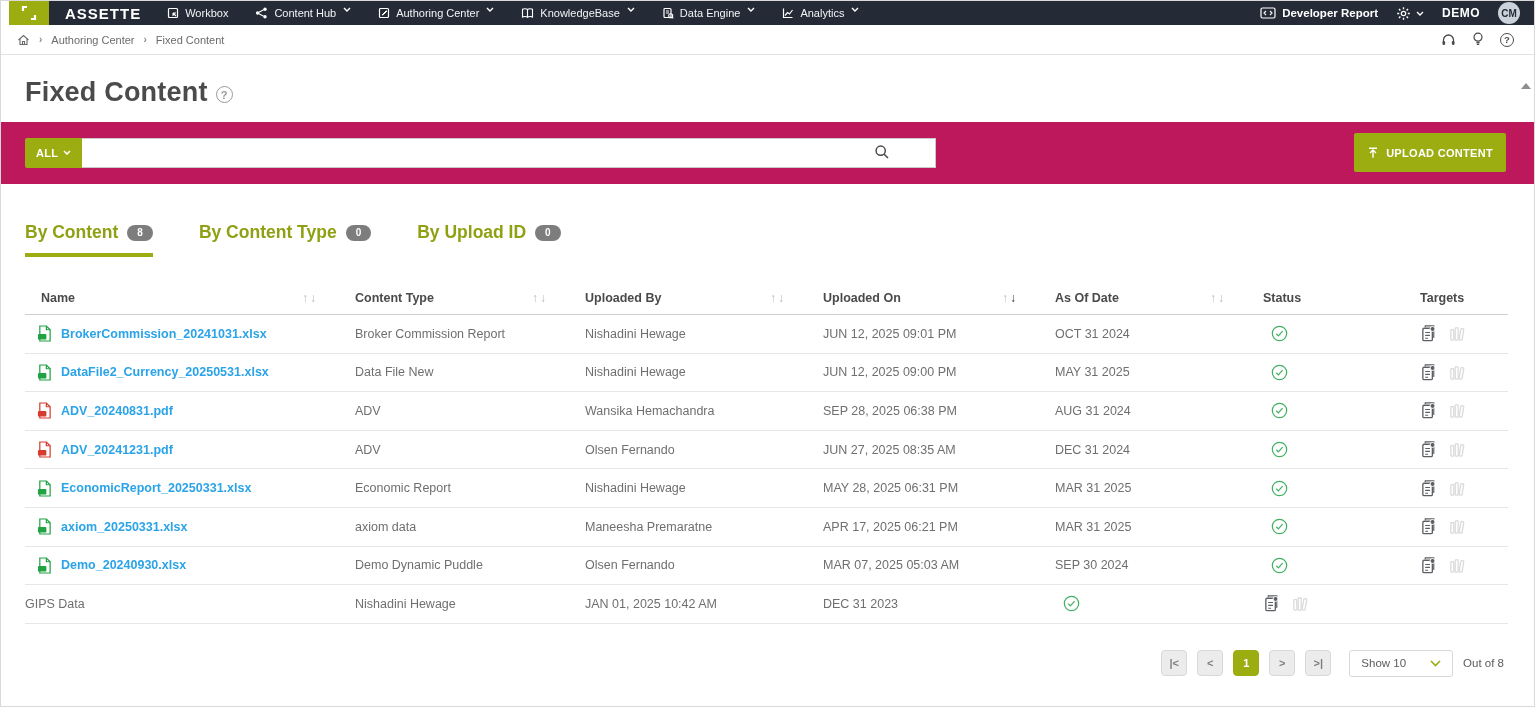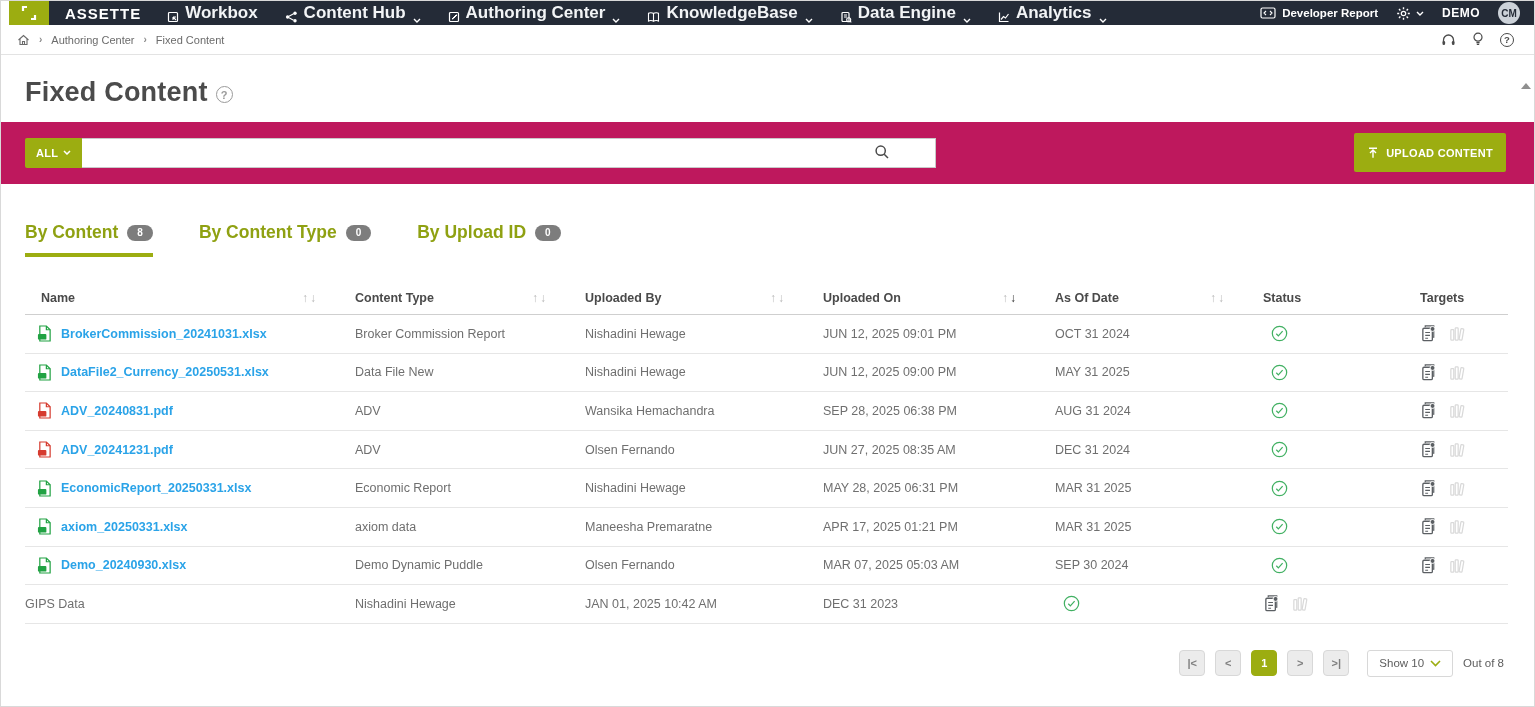--- a/index.html
+++ b/index.html
@@ -13,21 +13,21 @@
   svg { display:block; }
 
   
   .topnav {
     height:24px; background:#242b37; display:flex; align-items:stretch;
     color:#fff; font-size:12px;margin-left:8px;
   }
   .logo-box { width:40px; background:#9cad11; display:flex; align-items:center; justify-content:center; }
   .brand { display:flex; align-items:center; font-weight:bold; font-size:15px; letter-spacing:1px; padding:0 26px 0 16px; }
   .nav-items { display:flex; align-items:center; gap:27px; flex:1; }
-  .nav-item { display:flex; align-items:flex-end; gap:6px; font-weight:bold; font-size:17px; color:#f2f4f6; cursor:pointer; white-space:nowrap; }
+  .nav-item { display:flex; align-items:flex-start; gap:6px; font-weight:normal; font-size:11px; color:#f2f4f6; cursor:pointer; white-space:nowrap; }
   .nav-item .chev { margin-left:1px; }
   .topnav-right { display:flex; align-items:center; gap:18px; padding-right:14px; }
   .devtools { display:flex; align-items:center; gap:6px; font-weight:bold; font-size:11.5px; }
   .gear-wrap { display:flex; align-items:center; gap:5px; }
   .env-label { font-weight:bold; font-size:12px; letter-spacing:.5px; }
   .avatar { width:22px; height:22px; border-radius:50%; background:#ccd2d9; color:#242b37;
             font-size:10px; font-weight:bold; display:flex; align-items:center; justify-content:center; }
 
   
   .crumb-bar { height:30px; background:#fff; border-bottom:1px solid #e3e3e3;
@@ -93,21 +93,21 @@
   .target-icon.disabled { color:#d9d9d9; cursor:default; }
   .kebab { display:flex; flex-direction:column; gap:2.6px; align-items:center; cursor:pointer; padding:4px 6px; margin-left:auto; margin-right:16px; }
   .kebab i { width:3.2px; height:3.2px; border-radius:50%; background:#4a4a4a; }
 
   
   .pager-row { display:flex; align-items:center; justify-content:flex-end; gap:10px; margin:26px 30px 0 0; }
   .pg-btn { width:26px; height:26px; border:1px solid #d8d8d8; background:#ececec; color:#7f7f7f;
             border-radius:4px; font-size:11px; display:flex; align-items:center; justify-content:center; cursor:pointer; font-weight:bold; }
   .pg-btn.page-active { background:#9cad11; border-color:#9cad11; color:#fff; }
   .show-select { height:27px; border:1px solid #d8d8d8; background:#fff; border-radius:3px; color:#5d5d5d;
-                 font-size:11.5px; display:flex; align-items:center; gap:6px; padding:0 11px; cursor:pointer; margin-left:8px; }
+                 font-size:11.5px; display:flex; align-items:center; gap:24px; padding:0 11px; cursor:pointer; margin-left:8px; }
   .show-select .chev-green { color:#9cad11; }
   .out-of { font-size:11.5px; color:#5d5d5d; }
 </style>
 </head>
 <body>
 
 <div class="topnav">
   <div class="logo-box">
     <svg width="16" height="16" viewBox="0 0 16 16">
       <path d="M6 2 H2 V6 M10 14 H14 V10" fill="none" stroke="#fff" stroke-width="2.2"></path>
@@ -513,21 +513,21 @@
     <div class="cell cell-name">
       <svg class="file-icon" width="15" height="17" viewBox="0 0 16 18">
         <path d="M3 1 h7 l4 4 v12 H3 Z" fill="#fff" stroke="currentColor" stroke-width="1.3"></path>
         <path d="M10 1 v4 h4" fill="none" stroke="currentColor" stroke-width="1.3"></path>
         <rect x="1" y="9.5" width="9" height="6" rx="1" fill="currentColor"></rect>
       </svg>
       <a class="file-link">axiom_20250331.xlsx</a>
     </div>
     <div class="cell">axiom data</div>
     <div class="cell">Maneesha Premaratne</div>
-    <div class="cell">APR 17, 2025 01:21 PM</div>
+    <div class="cell">APR 17, 2025 06:21 PM</div>
     <div class="cell">MAR 31 2025</div>
     <div class="cell cell-status">
       <svg width="17" height="17" viewBox="0 0 18 18">
         <circle cx="9" cy="9" r="7.6" fill="none" stroke="#41b062" stroke-width="1.3"></circle>
         <path d="M5.6 9.3 l2.2 2.3 L12.3 6.5" fill="none" stroke="#41b062" stroke-width="1.3"></path>
       </svg>
     </div>
     <div class="cell cell-targets">
       <svg class="target-icon" width="19" height="19" viewBox="0 0 20 20">
         <path d="M5.5 3.5 V2 h9 v12 h-1.5" fill="none" stroke="currentColor" stroke-width="1.2"></path>

